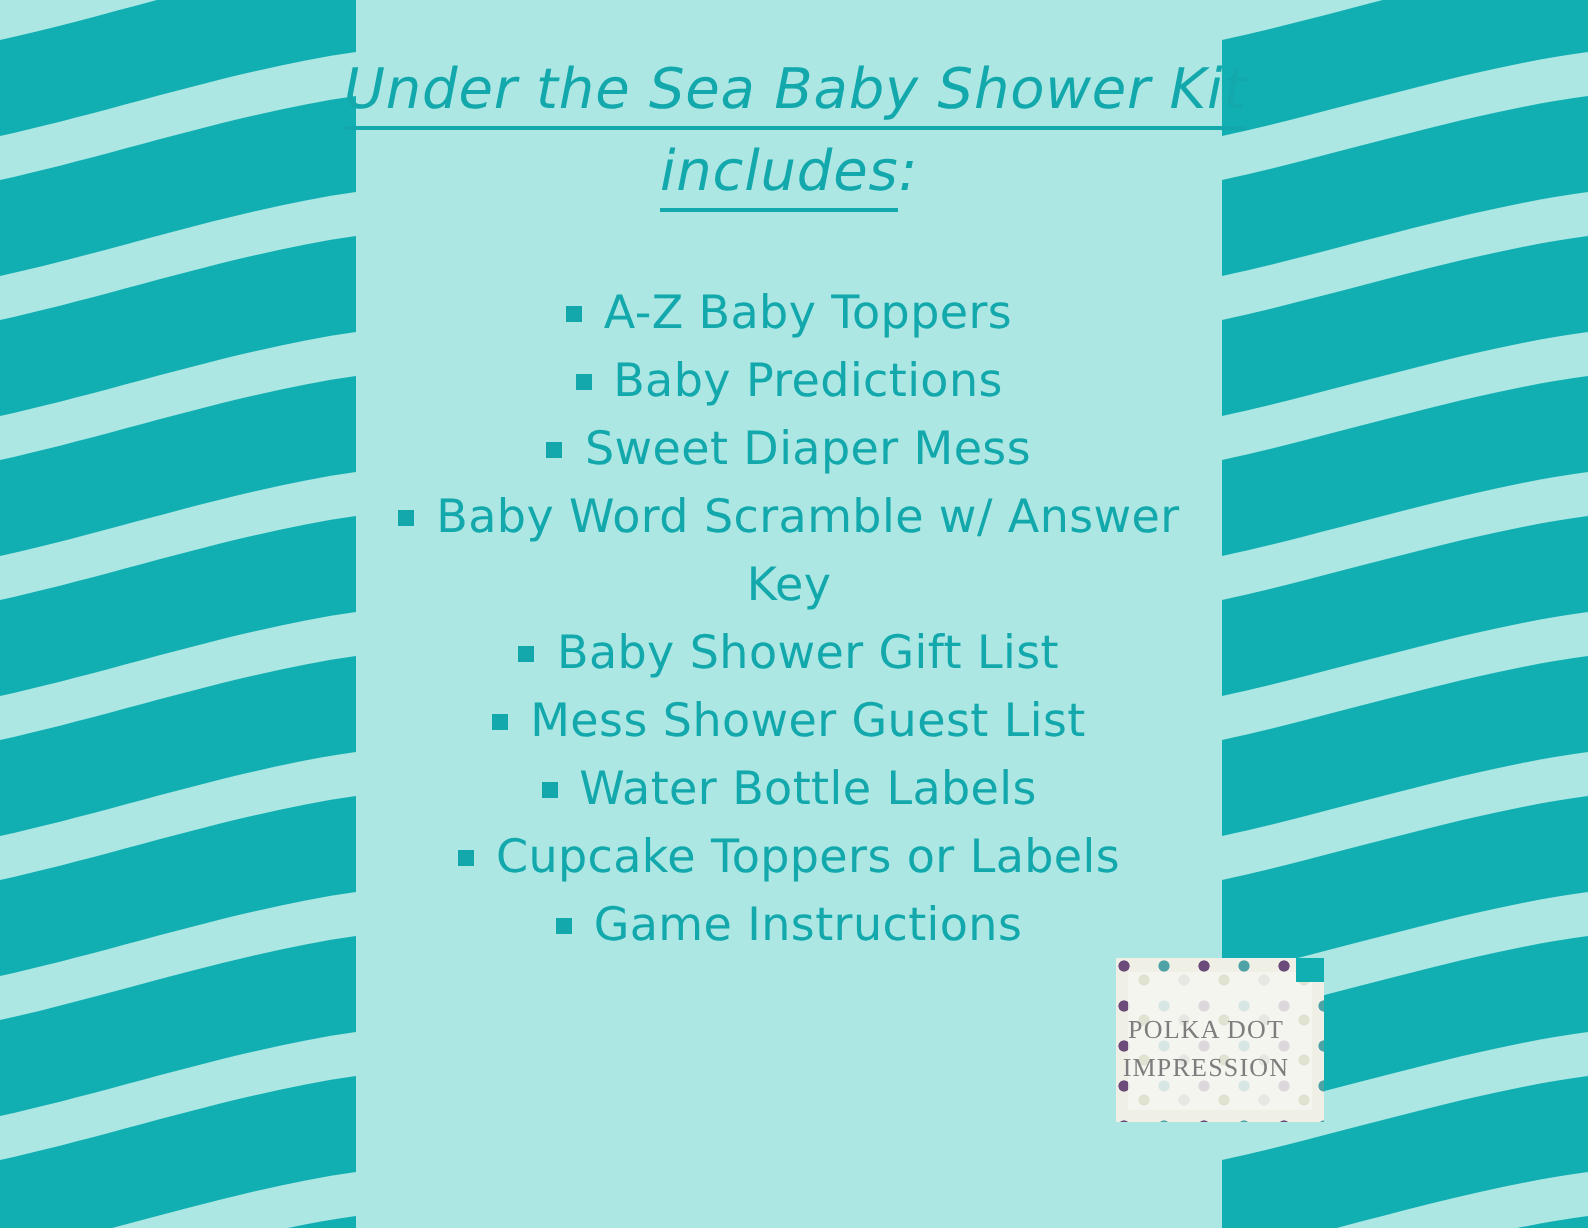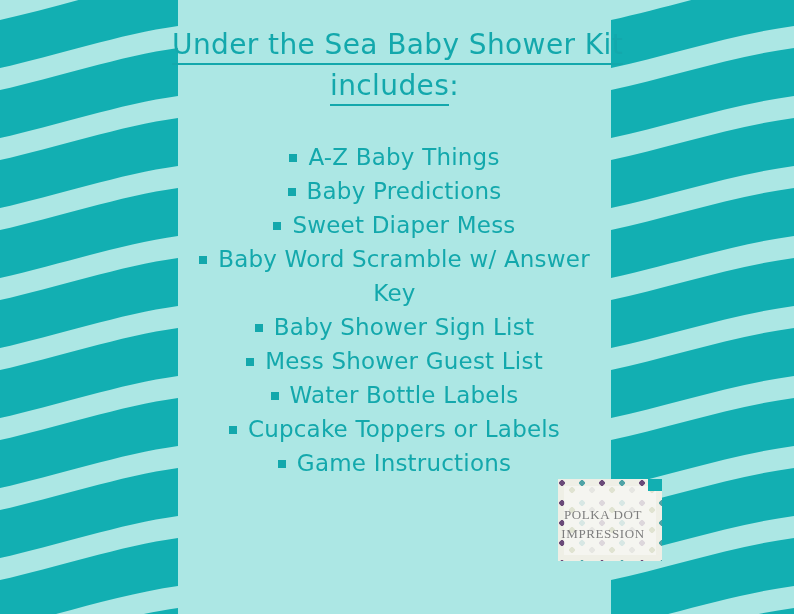--- a/index.html
+++ b/index.html
@@ -53,20 +53,21 @@
   .title-block {
     padding-top: 26px;
   }
   .title-line {
     font-family: "DejaVu Sans", sans-serif;
     font-size: 28px;
     line-height: 37px;
     color: #13A8AC;
     letter-spacing: 0.4px;
     white-space: nowrap;
+    font-style: italic;
   }
   .title-line .u {
     border-bottom: 2px solid #13A8AC;
     padding-bottom: 2px;
   }
   .title-line.second {
     margin-top: 4px;
   }
   .title-line.second .colon {
     border-bottom: none;
@@ -194,33 +195,33 @@
         <div class="title-line">
           <span class="u">Under the Sea Baby Shower Kit</span>
         </div>
         <div class="title-line second">
           <span class="u">includes</span><span class="colon">:</span>
         </div>
       </div>
 
       <ul class="item-list">
         <li class="item">
-          <span class="bullet"></span><span class="item-text">A-Z Baby Things</span>
+          <span class="bullet"></span><span class="item-text">A-Z Baby Toppers</span>
         </li>
         <li class="item">
           <span class="bullet"></span><span class="item-text">Baby Predictions</span>
         </li>
         <li class="item">
           <span class="bullet"></span><span class="item-text">Sweet Diaper Mess</span>
         </li>
         <li class="item">
           <span class="bullet"></span><span class="item-text">Baby Word Scramble w/ Answer Key</span>
         </li>
         <li class="item">
-          <span class="bullet"></span><span class="item-text">Baby Shower Sign List</span>
+          <span class="bullet"></span><span class="item-text">Baby Shower Gift List</span>
         </li>
         <li class="item">
           <span class="bullet"></span><span class="item-text">Mess Shower Guest List</span>
         </li>
         <li class="item">
           <span class="bullet"></span><span class="item-text">Water Bottle Labels</span>
         </li>
         <li class="item">
           <span class="bullet"></span><span class="item-text">Cupcake Toppers or Labels</span>
         </li>

